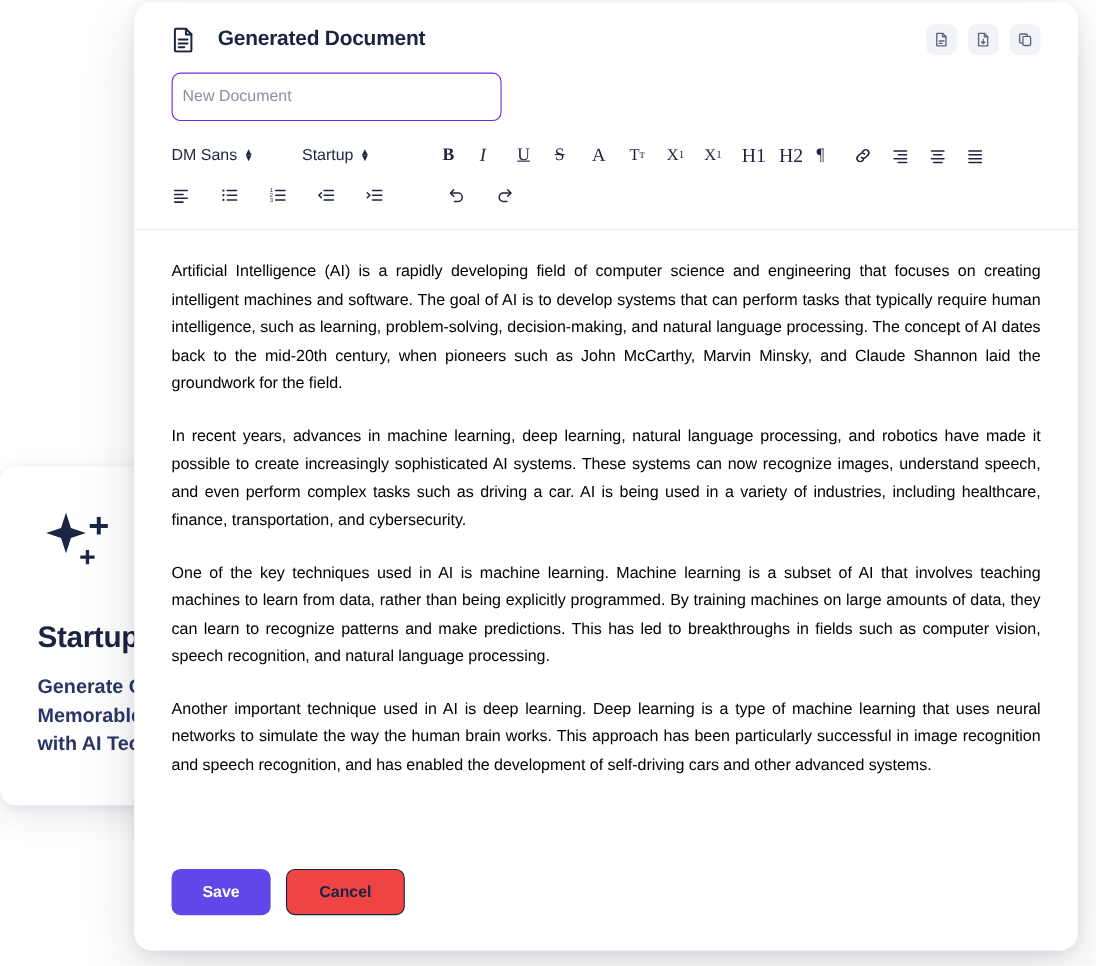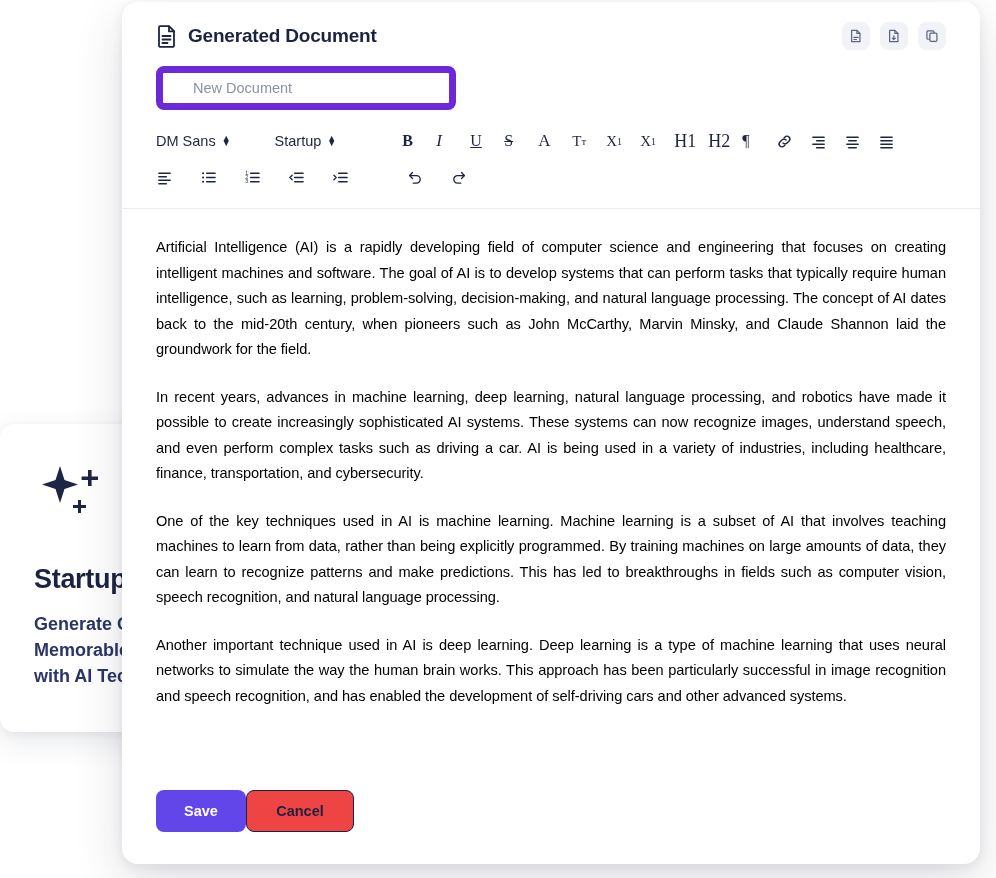--- a/index.html
+++ b/index.html
@@ -70,21 +70,21 @@
   .modal-header {
     display: flex;
     align-items: center;
     padding: 24px 34px 0 34px;
     height: 44px;
     box-sizing: border-box;
   }
   .modal-title-wrap {
     display: flex;
     align-items: center;
-    gap: 10px;
+    gap: 20px;
     text-align: center;
   }
   .doc-icon {
     width: 22px;
     height: 24px;
     color: #1b2340;
     display: inline-flex;
     align-items: center;
   }
   .modal-title {
@@ -113,23 +113,23 @@
   }
   .hdr-btn svg { display: block; }
 
   .title-input-wrap {
     padding: 20px 34px 0 34px;
   }
   .title-input {
     width: 300px;
     height: 44px;
     box-sizing: border-box;
-    border: 7px solid #6d28d9;
+    border: 1px solid #6d28d9;
     border-radius: 8px;
-    padding: 0 30px;
+    padding: 0 9px;
     font-size: 14.5px;
     color: #3a4158;
     font-family: "Liberation Sans", sans-serif;
     outline: none;
     background: #fff;
   }
   .title-input::placeholder { color: #8b91a6; }
 
   
   .toolbar {
@@ -199,20 +199,21 @@
     color: #000000;
     text-align: justify;
     letter-spacing: -0.05px;
   }
   .doc-body p:last-child { margin-bottom: 0; }
 
   
   .modal-footer {
     padding: 18px 34px 32px 34px;
     display: flex;
+    gap: 14px;
     align-items: center;
   }
   .btn-save {
     width: 90px;
     height: 42px;
     border-radius: 8px;
     background: #6246ea;
     color: #ffffff;
     font-size: 14.5px;
     font-weight: 700;

